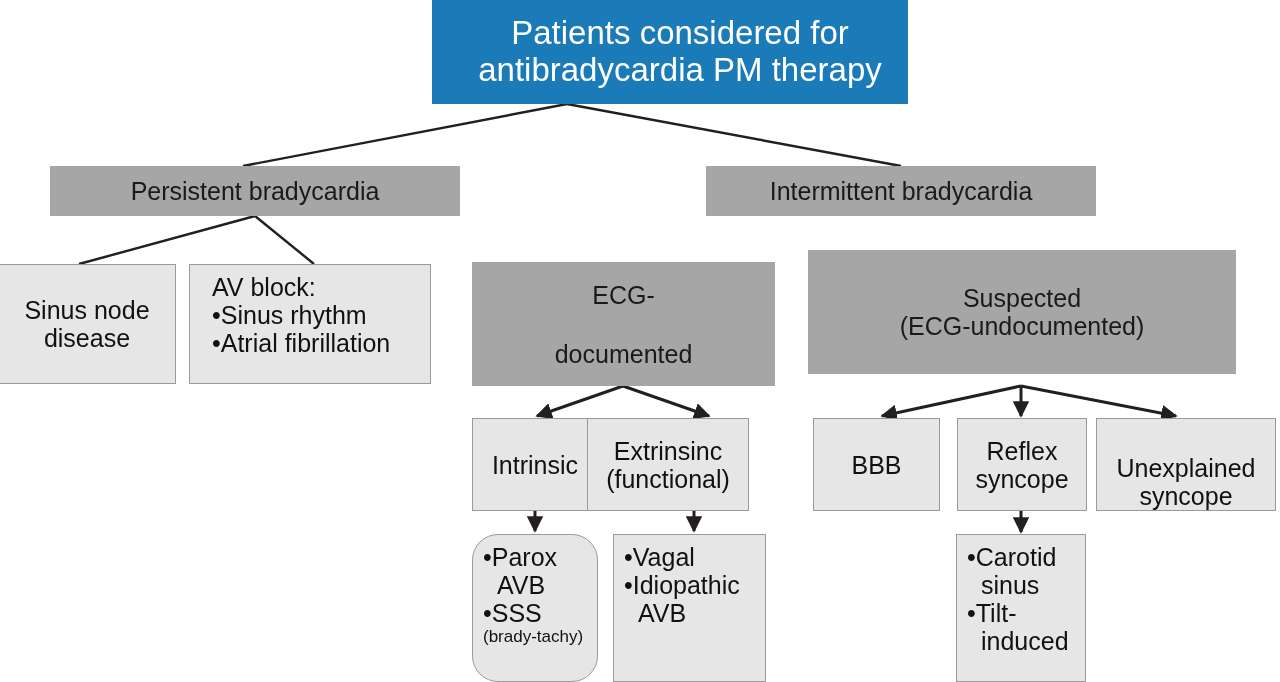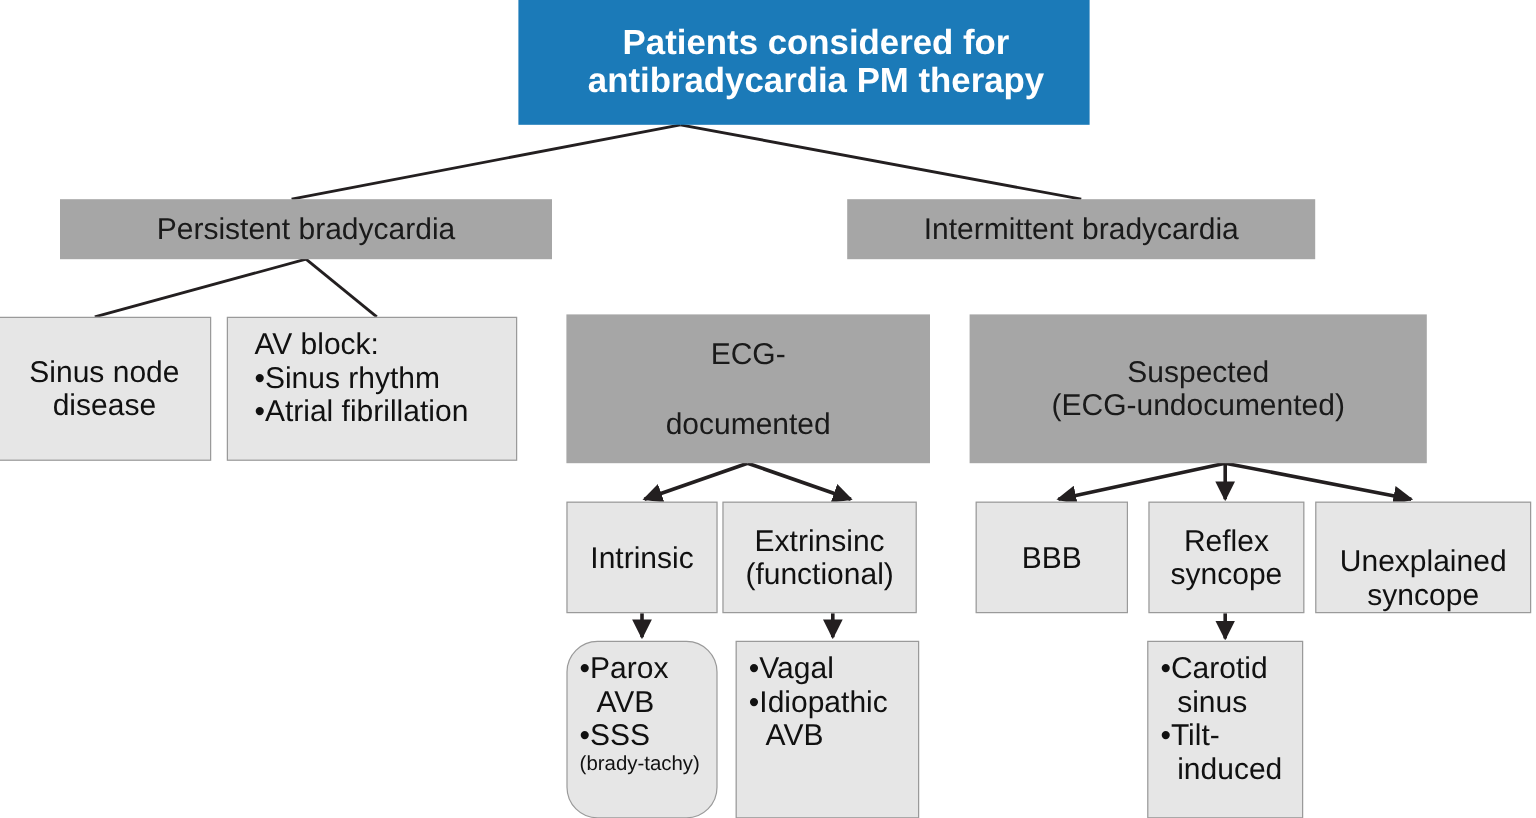--- a/index.html
+++ b/index.html
@@ -25,22 +25,22 @@
     line-height: 1.12;
   }
   .node .line {
     display: block;
     white-space: pre;
   }
   
   .root {
     background: #1b7ab8;
     color: #ffffff;
-    font-weight: bold;
-    font-size: 29px;
+    font-weight: normal;
+    font-size: 33px;
     text-align: center;
     align-items: center;
     padding-left: 20px;
   }
   
   .gray {
     background: #a6a6a6;
     color: #1a1a1a;
     font-size: 25px;
     text-align: center;
@@ -143,30 +143,30 @@
     <span class="line">AV block:</span>
     <span class="line">•Sinus rhythm</span>
     <span class="line">•Atrial fibrillation</span>
   </div>
 
   <div class="node gray" style="left:472px; top:262px; width:303px; height:124px;gap:31px;">
     <span class="line">ECG-</span>
     <span class="line">documented</span>
   </div>
 
-  <div class="node gray" style="left:808px; top:262px; width:381px; height:124px;">
+  <div class="node gray" style="left:808px; top:250px; width:428px; height:124px;">
     <span class="line">Suspected</span>
     <span class="line">(ECG-undocumented)</span>
   </div>
 
   <div class="node light center" style="left:472px; top:418px; width:126px; height:93px;">
     <span class="line">Intrinsic</span>
   </div>
 
-  <div class="node light center" style="left:602px; top:418px; width:162px; height:93px;">
+  <div class="node light center" style="left:587px; top:418px; width:162px; height:93px;">
     <span class="line">Extrinsinc</span>
     <span class="line">(functional)</span>
   </div>
 
   <div class="node light left topalign" style="left:472px; top:534px; width:126px; height:148px;border-radius:26px;">
     <span class="line">•Parox</span>
     <span class="line indent">AVB</span>
     <span class="line">•SSS</span>
     <span class="line small">(brady-tachy)</span>
   </div>

